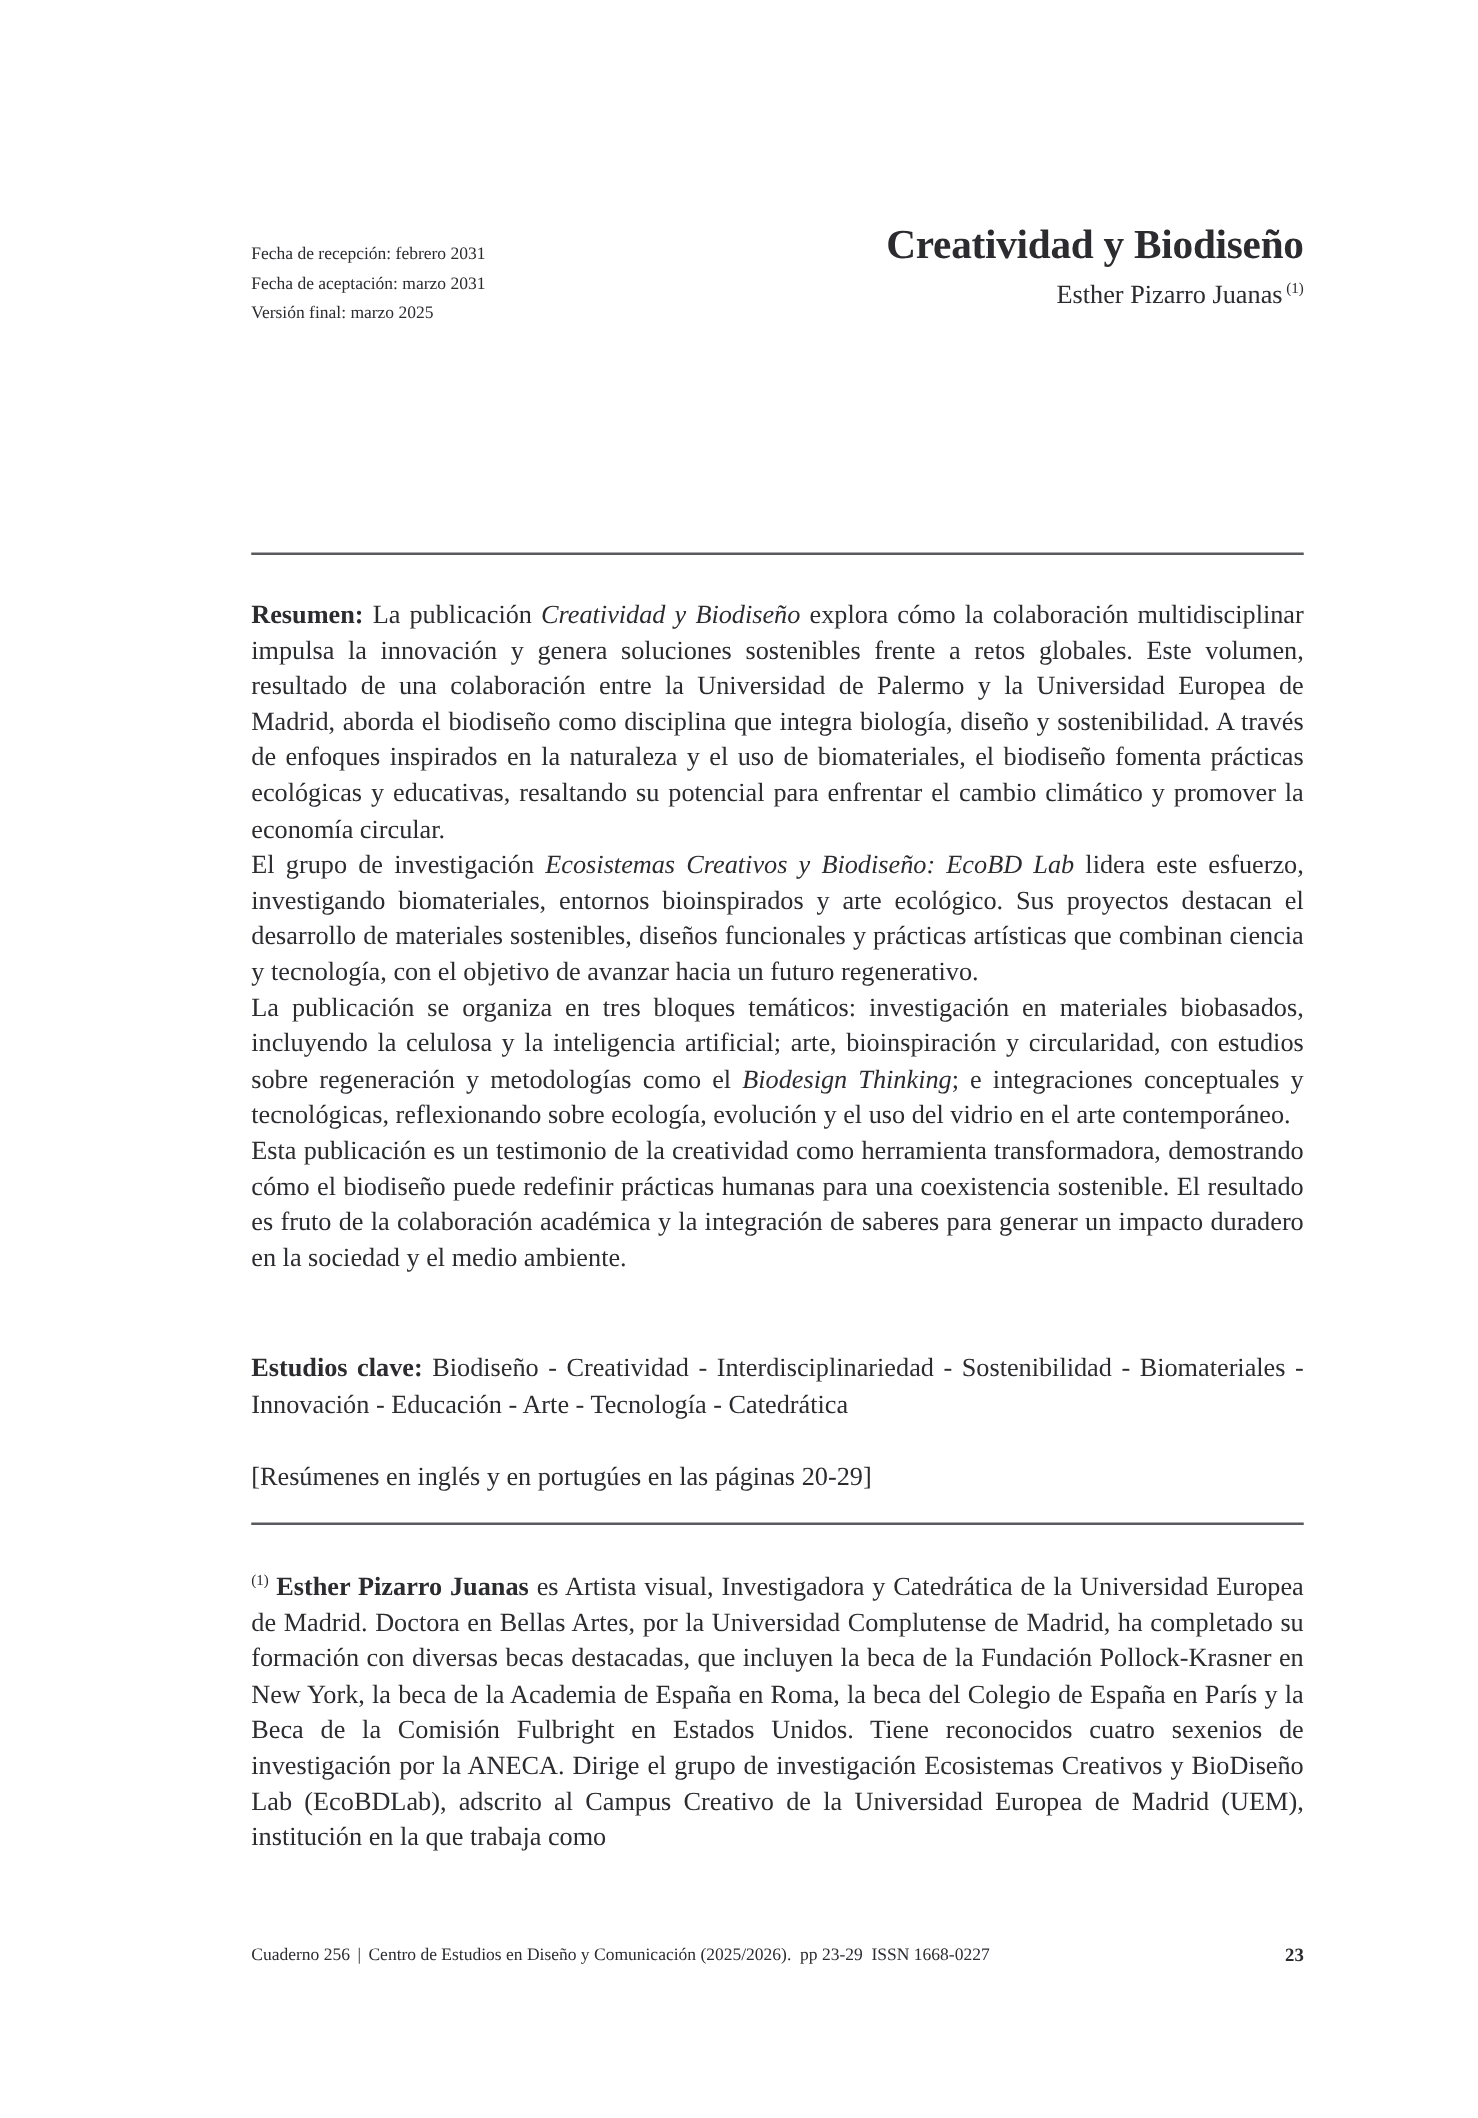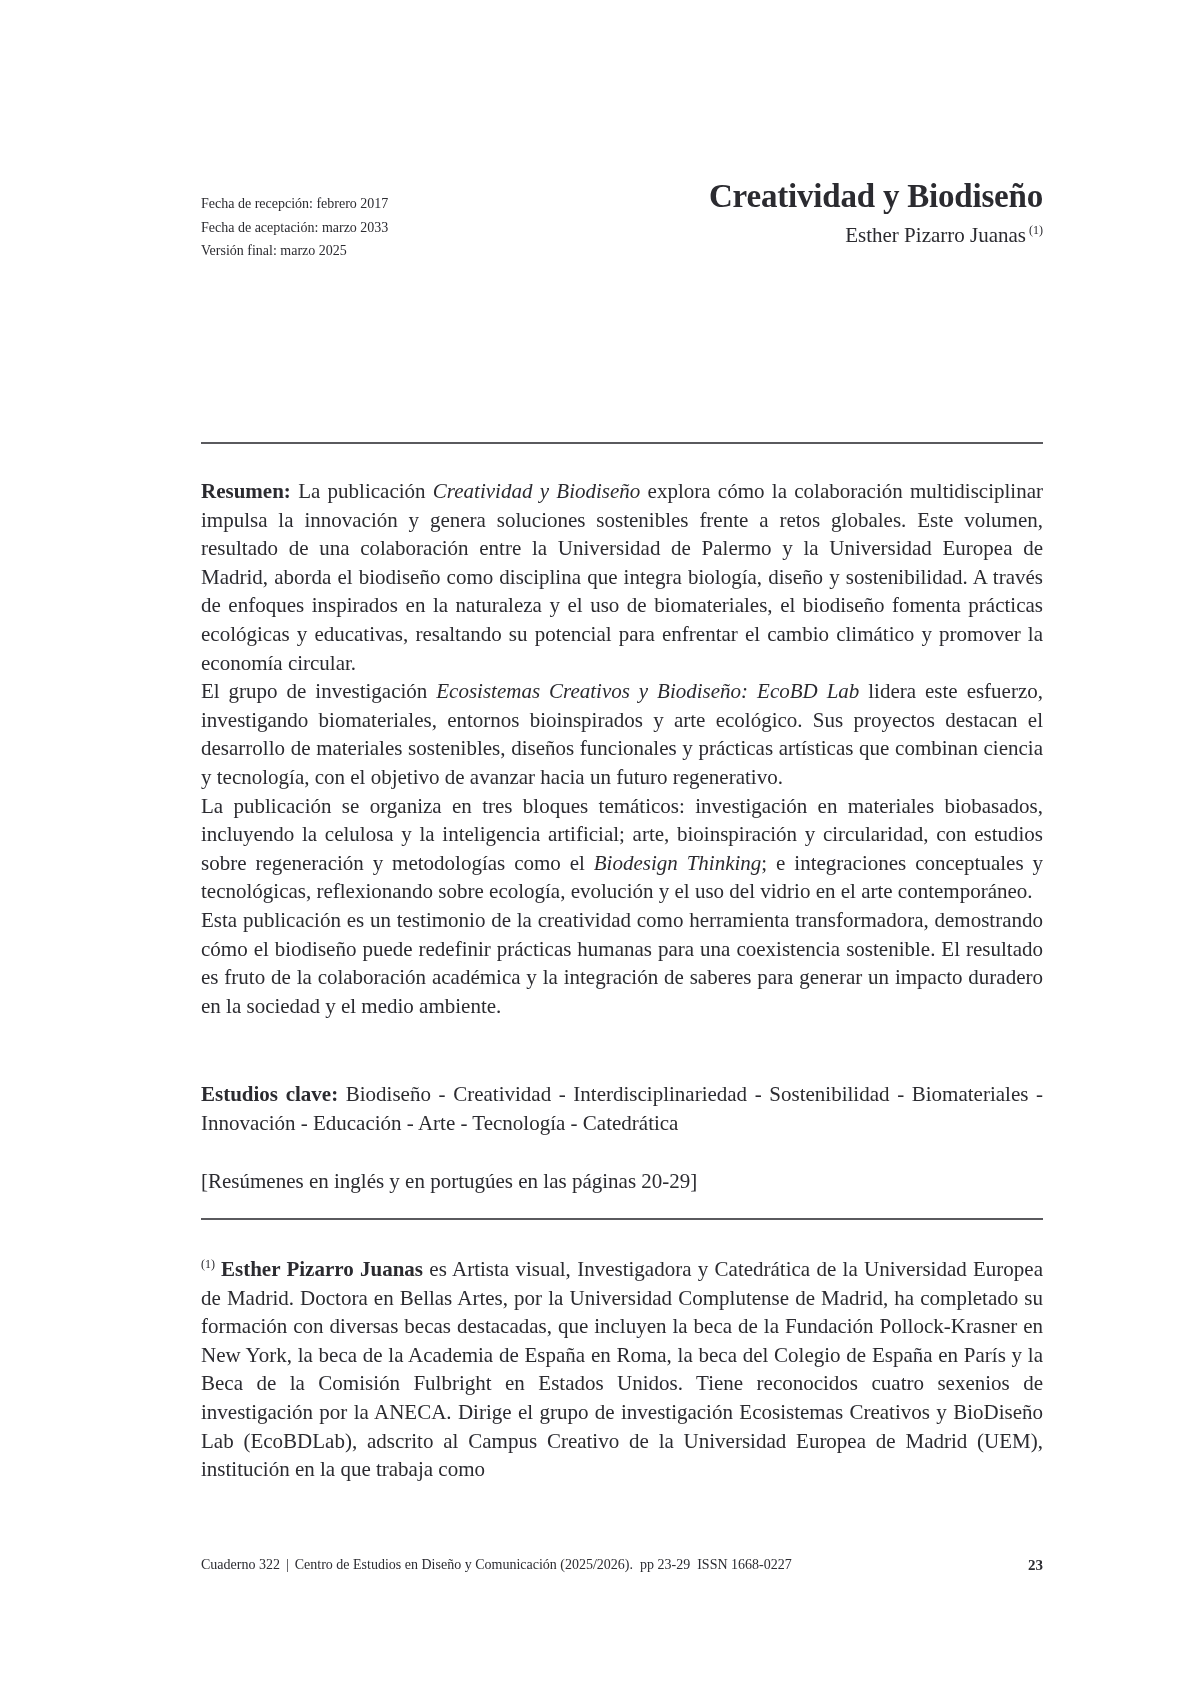--- a/index.html
+++ b/index.html
@@ -44,22 +44,22 @@
     font-size: 14px; line-height: 20px;
   }
   .footer .left { position: absolute; left: 0; top: 0; white-space: nowrap; }
   .footer .pagenum { position: absolute; right: 0; top: 0; font-weight: bold; font-size: 15px; }
   .sep { margin: 0 6px; }
 </style>
 </head>
 <body>
 
 <div class="meta">
-  <div>Fecha de recepción: febrero 2017</div>
-  <div>Fecha de aceptación: marzo 2033</div>
+  <div>Fecha de recepción: febrero 2031</div>
+  <div>Fecha de aceptación: marzo 2031</div>
   <div>Versión final: marzo 2025</div>
 </div>
 
 <div class="title-block">
   <div class="title">Creatividad y Biodiseño</div>
   <div class="author">
     <span>Esther Pizarro Juanas</span><sup class="ref">(1)</sup>
   </div>
 </div>
 
@@ -77,16 +77,16 @@
 <div class="body-text summaries">[Resúmenes en inglés y en portugúes en las páginas 20-29]</div>
 
 <div class="rule r2"></div>
 
 <div class="body-text footnote">
   <p><sup class="ref" style="margin-left:0;margin-right:6px;">(1)</sup><b>Esther Pizarro Juanas</b><span> es Artista visual, Investigadora y Catedrática de la Universidad Europea de Madrid. Doctora en Bellas Artes, por la Universidad Complutense de Madrid, ha completado su formación con diversas becas destacadas, que incluyen la beca de la Fundación Pollock-Krasner en New York, la beca de la Academia de España en Roma, la beca del Colegio de España en París y la Beca de la Comisión Fulbright en Estados Uni­dos. Tiene reconocidos cuatro sexenios de investigación por la ANECA. Dirige el grupo de investigación Ecosistemas Creativos y BioDiseño Lab (EcoBDLab), adscrito al Campus Creativo de la Universidad Europea de Madrid (UEM), institución en la que trabaja como</span></p>
 </div>
 
 <div class="footer">
   <div class="left">
-    <span>Cuaderno 322</span><span class="sep">|</span><span style="white-space:pre;">Centro de Estudios en Diseño y Comunicación (2025/2026).  pp 23-29  ISSN 1668-0227</span>
+    <span>Cuaderno 256</span><span class="sep">|</span><span style="white-space:pre;">Centro de Estudios en Diseño y Comunicación (2025/2026).  pp 23-29  ISSN 1668-0227</span>
   </div>
   <div class="pagenum">23</div>
 </div>
 
 </body></html>

